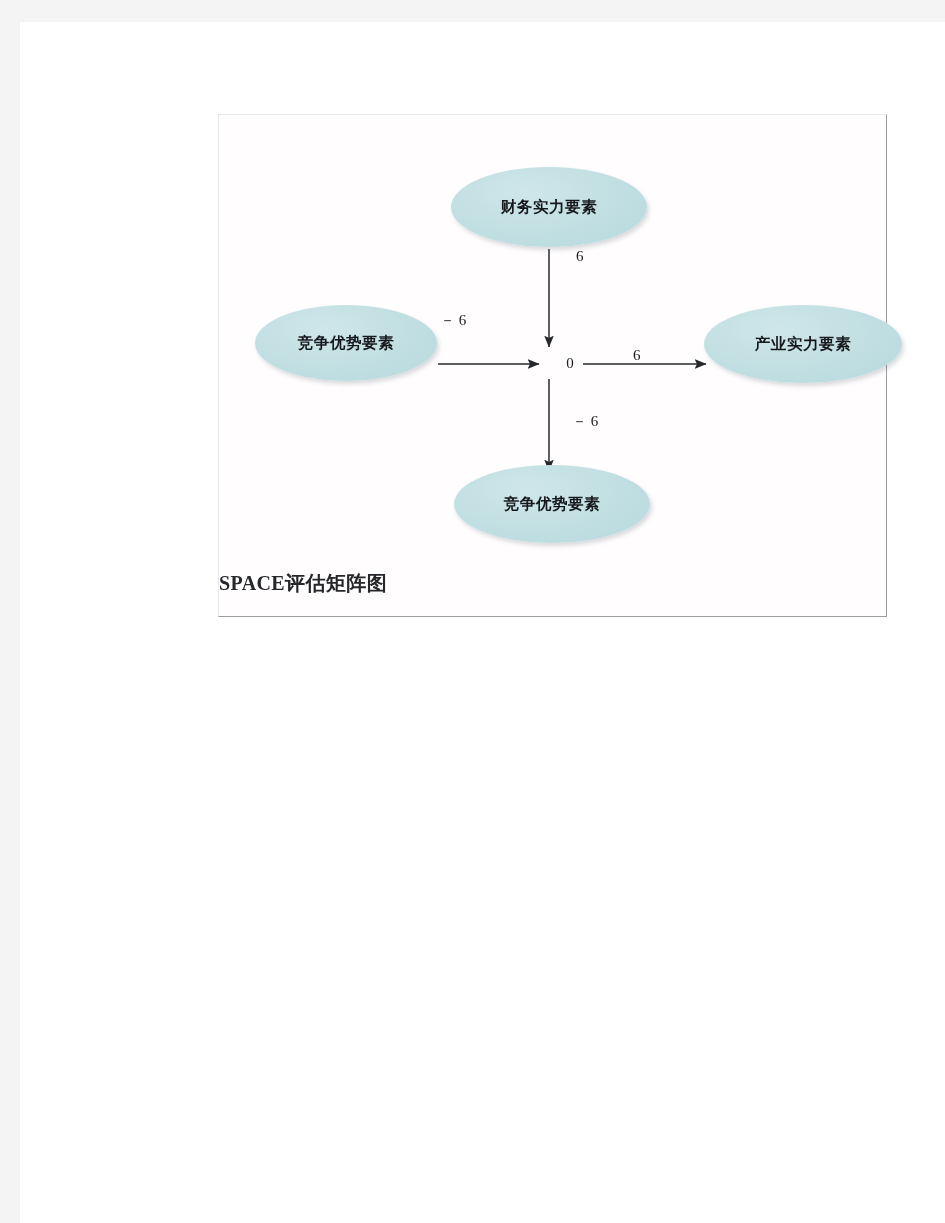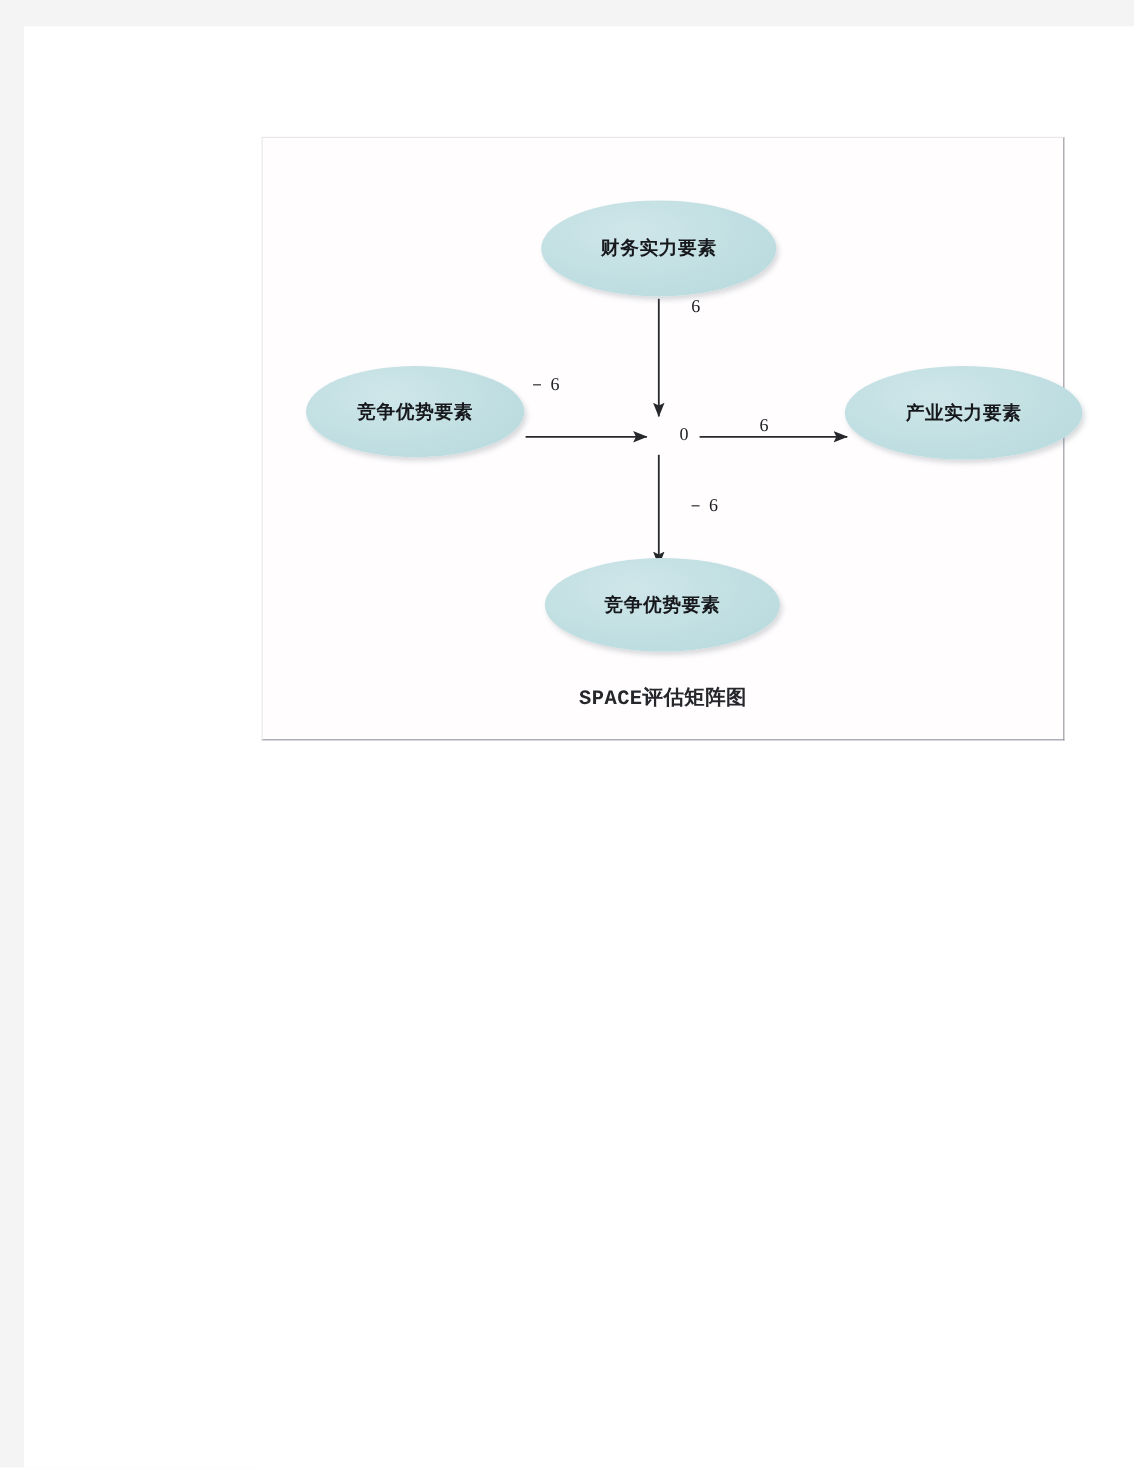--- a/index.html
+++ b/index.html
@@ -91,23 +91,22 @@
     font-size: 15px;
     color: #1b1d21;
     user-select: none;
   }
 
   #figure-caption {
     position: absolute;
     left: 0;
     right: 0;
     top: 455px;
-    text-align: center;
-    font-family: Liberation Mono, monospace;
-    font-size: 17px;
+    font-family: Liberation Serif, serif;
+    font-size: 20px;
     font-weight: 600;
     color: #25272b;
     letter-spacing: 0.4px;
     user-select: none;
   }
 </style>
 </head>
 <body>
 
 <div id="page">

